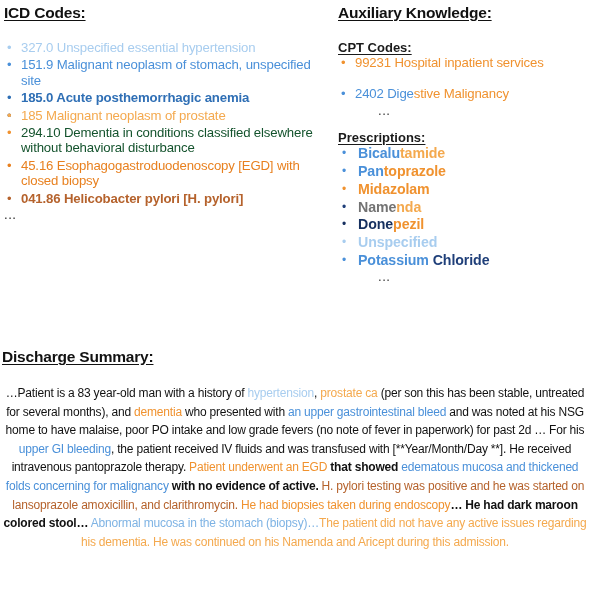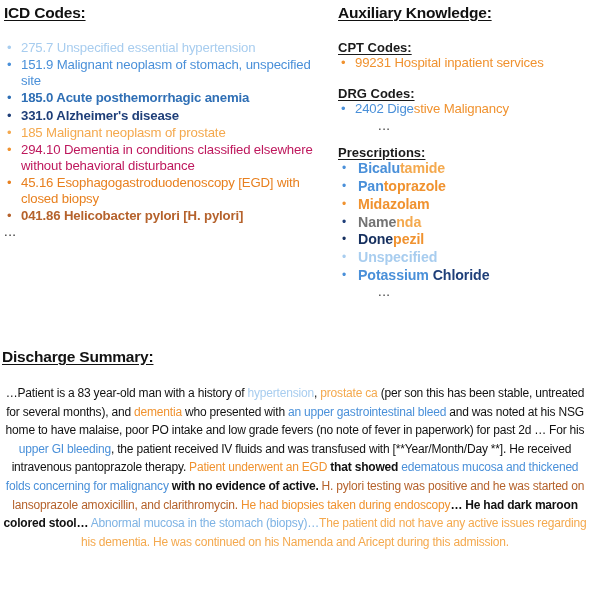--- a/index.html
+++ b/index.html
@@ -87,43 +87,42 @@
 </style>
 </head>
 <body>
 
 <div id="root">
 
   <div id="icd-col">
     <div class="section-header">ICD Codes:</div>
     <div class="spacer-18"></div>
     <ul class="code-list" id="icd-list">
-        <li class="code-item"><span class="bullet" style="color: rgb(168, 205, 239);">•</span><span class="txt" style="color: rgb(168, 205, 239); font-weight: 500;">275.7 Unspecified essential hypertension</span></li>
+        <li class="code-item"><span class="bullet" style="color: rgb(168, 205, 239);">•</span><span class="txt" style="color: rgb(168, 205, 239); font-weight: 500;">327.0 Unspecified essential hypertension</span></li>
         <li class="code-item"><span class="bullet" style="color: rgb(74, 144, 217);">•</span><span class="txt" style="color: rgb(74, 144, 217); font-weight: 500;">151.9 Malignant neoplasm of stomach, unspecified site</span></li>
         <li class="code-item"><span class="bullet" style="color: rgb(47, 111, 181);">•</span><span class="txt" style="color: rgb(47, 111, 181); font-weight: 700;">185.0 Acute posthemorrhagic anemia</span></li>
-        <li class="code-item"><span class="bullet" style="color: rgb(31, 63, 121);">•</span><span class="txt" style="color: rgb(31, 63, 121); font-weight: 700;">331.0 Alzheimer's disease</span></li>
+        <li class="code-item"><span class="bullet" style="color: rgb(31, 63, 121);">•</span></li>
         <li class="code-item"><span class="bullet" style="color: rgb(244, 169, 78);">•</span><span class="txt" style="color: rgb(244, 169, 78); font-weight: 500;">185 Malignant neoplasm of prostate</span></li>
-        <li class="code-item"><span class="bullet" style="color: rgb(240, 146, 47);">•</span><span class="txt" style="color: #be185d; font-weight: 500; text-align: right;">294.10 Dementia in conditions classified elsewhere without behavioral disturbance</span></li>
+        <li class="code-item"><span class="bullet" style="color: rgb(240, 146, 47);">•</span><span class="txt" style="color: #14532d; font-weight: 500; text-align: right;">294.10 Dementia in conditions classified elsewhere without behavioral disturbance</span></li>
         <li class="code-item"><span class="bullet" style="color: rgb(232, 128, 31);">•</span><span class="txt" style="color: rgb(232, 128, 31); font-weight: 500;">45.16 Esophagogastroduodenoscopy [EGD] with closed biopsy</span></li>
         <li class="code-item"><span class="bullet" style="color: rgb(181, 98, 44);">•</span><span class="txt" style="color: rgb(181, 98, 44); font-weight: 700;">041.86 Helicobacter pylori [H. pylori]</span></li>
       </ul>
     <div class="ellipsis">...</div>
   </div>
 
   <div id="aux-col">
     <div class="section-header">Auxiliary Knowledge:</div>
     <div class="spacer-18"></div>
 
     <div class="sub-header">CPT Codes:</div>
     <ul class="code-list" id="cpt-list">
         <li class="code-item"><span class="bullet" style="color: rgb(240, 146, 47);">•</span><span class="txt" style="color: rgb(240, 146, 47); font-weight: 500;">99231 Hospital inpatient services</span></li>
       </ul>
 
     <div class="spacer-14"></div>
-    <div class="sub-header">DRG Codes:</div>
     <ul class="code-list" id="drg-list">
         <li class="code-item"><span class="bullet" style="color: rgb(74, 144, 217);">•</span><span style="color: rgb(74, 144, 217);">2402 Dige</span><span style="color: rgb(240, 146, 47);">stive Malignancy</span></li>
       </ul>
     <div class="ellipsis ellipsis-ind">...</div>
 
     <div class="spacer-12"></div>
     <div class="sub-header">Prescriptions:</div>
     <ul class="rx-list" id="rx-list">
         <li class="rx-item"><span class="bullet" style="color: rgb(74, 144, 217);">•</span><span style="color: rgb(74, 144, 217);">Bicalu</span><span style="color: rgb(244, 169, 78);">tamide</span></li>
         <li class="rx-item"><span class="bullet" style="color: rgb(74, 144, 217);">•</span><span style="color: rgb(74, 144, 217);">Pan</span><span style="color: rgb(240, 146, 47);">toprazole</span></li>

